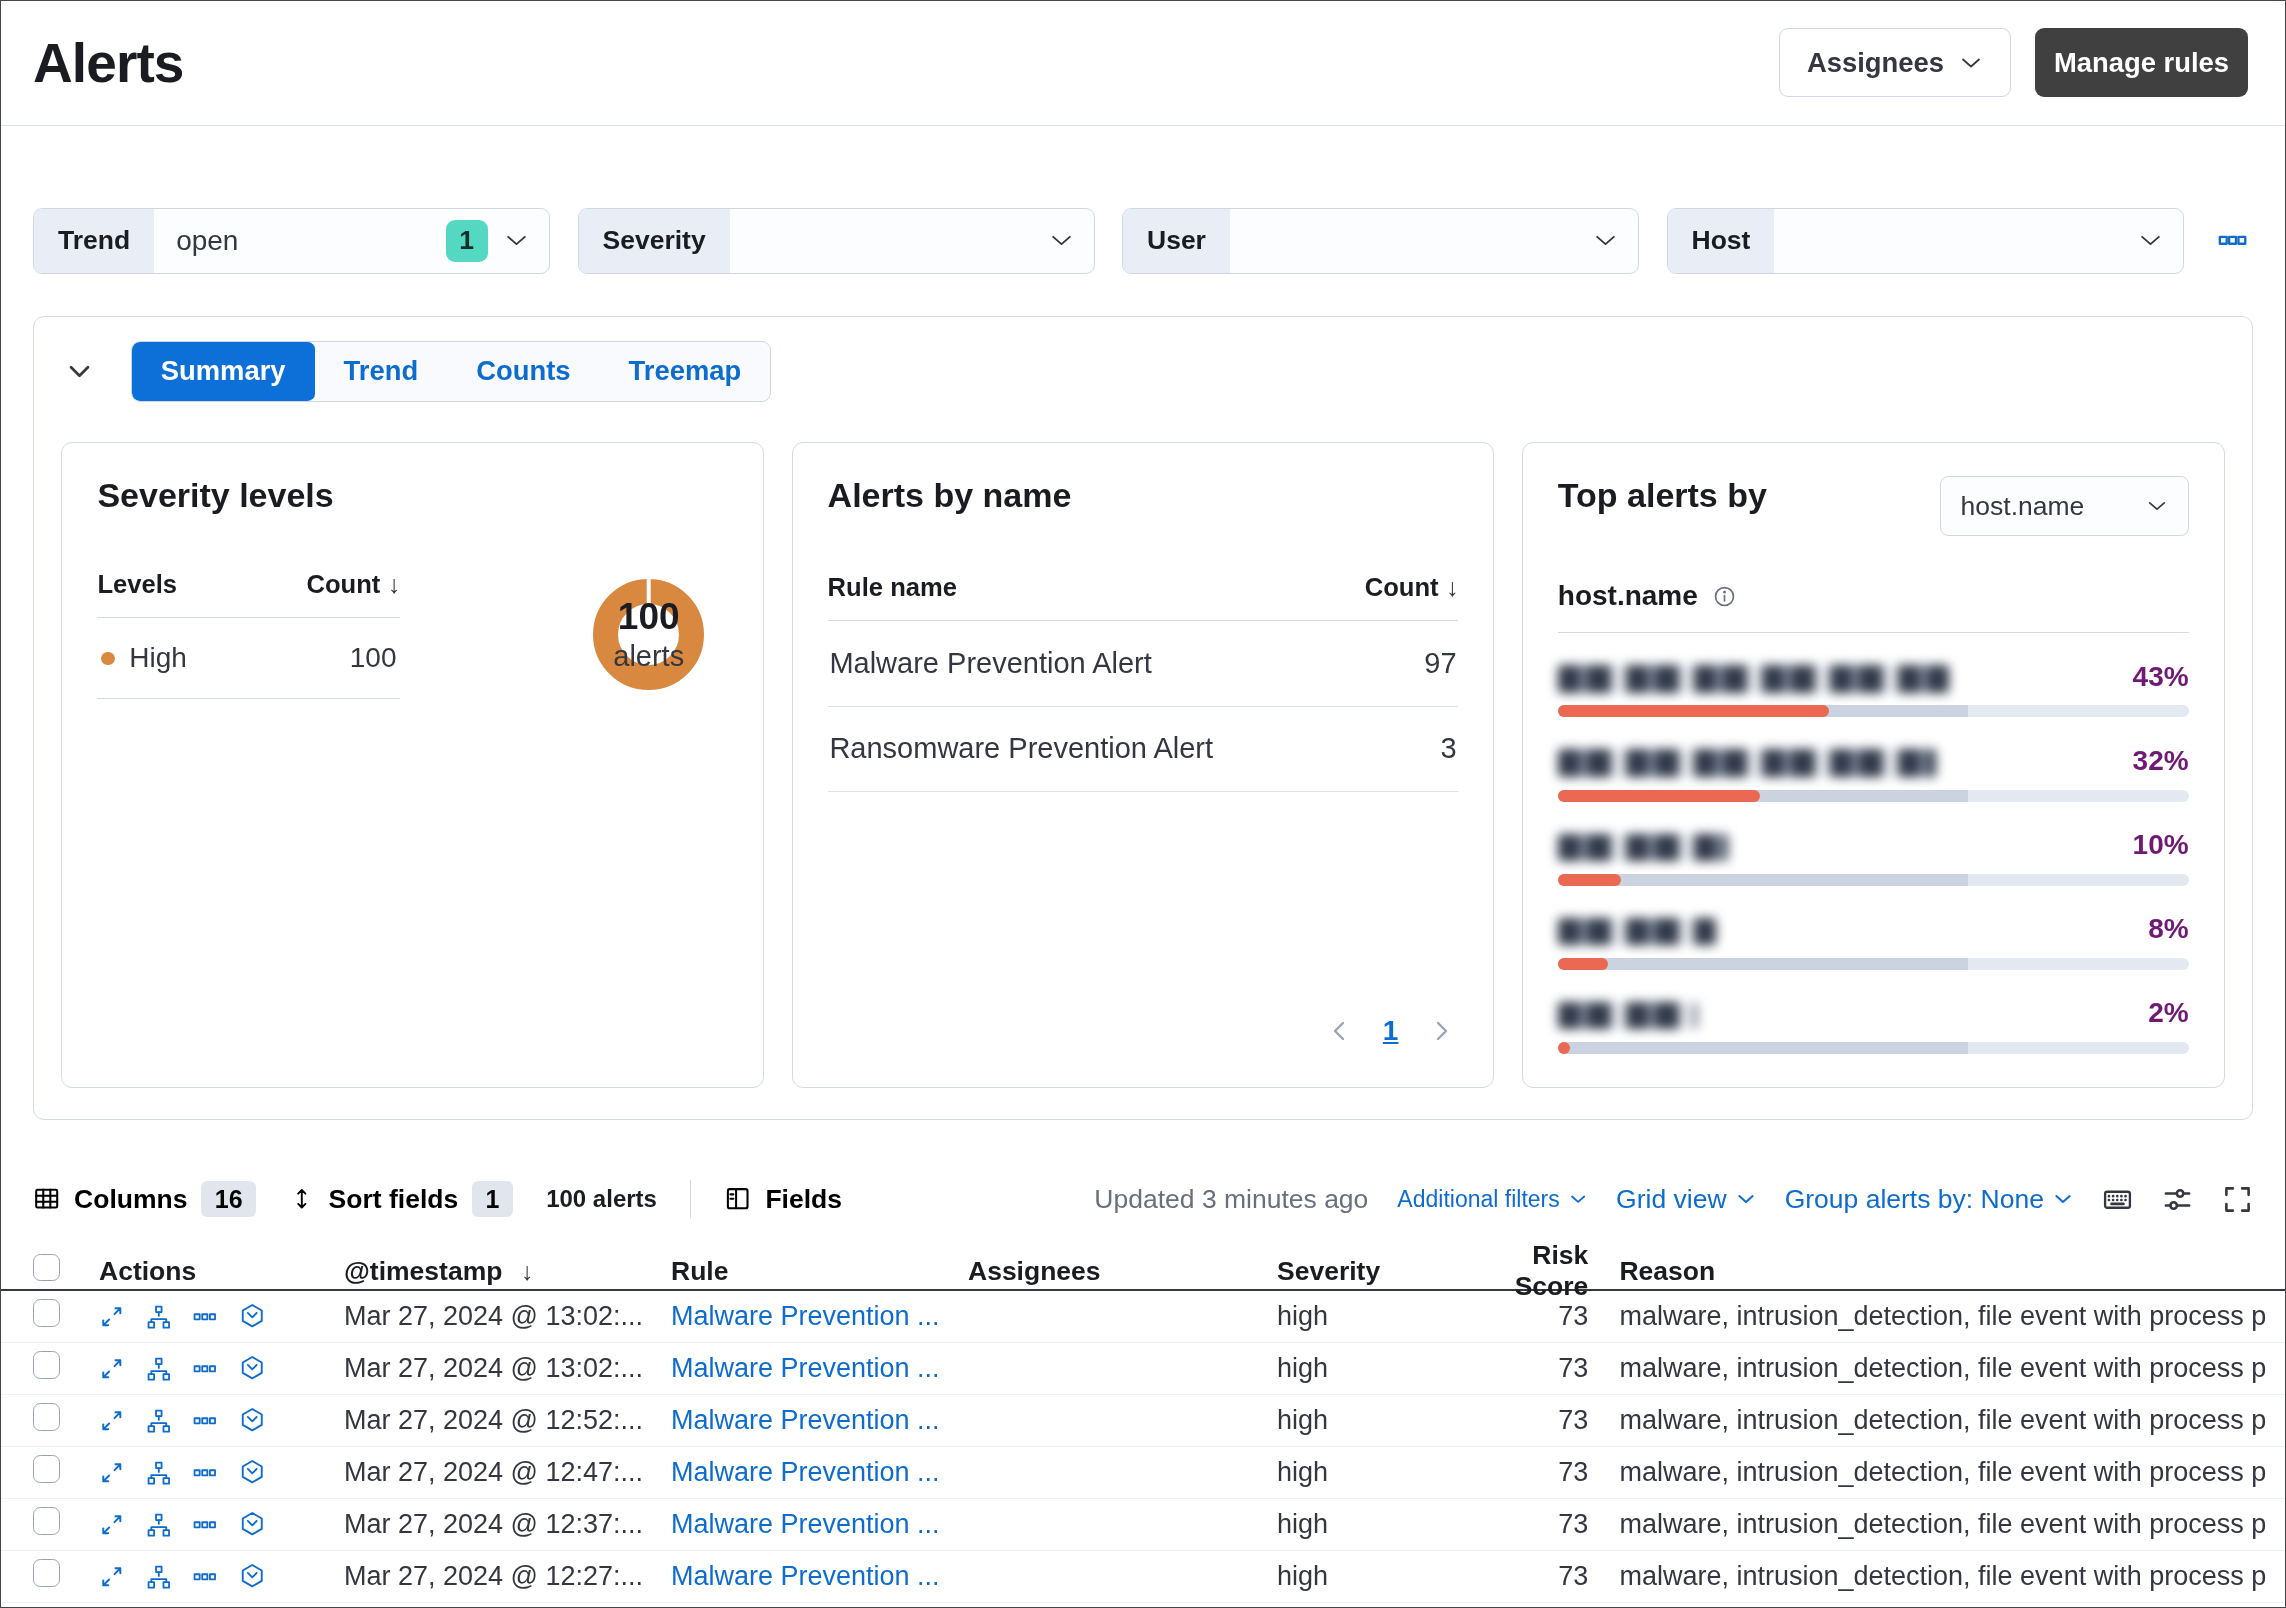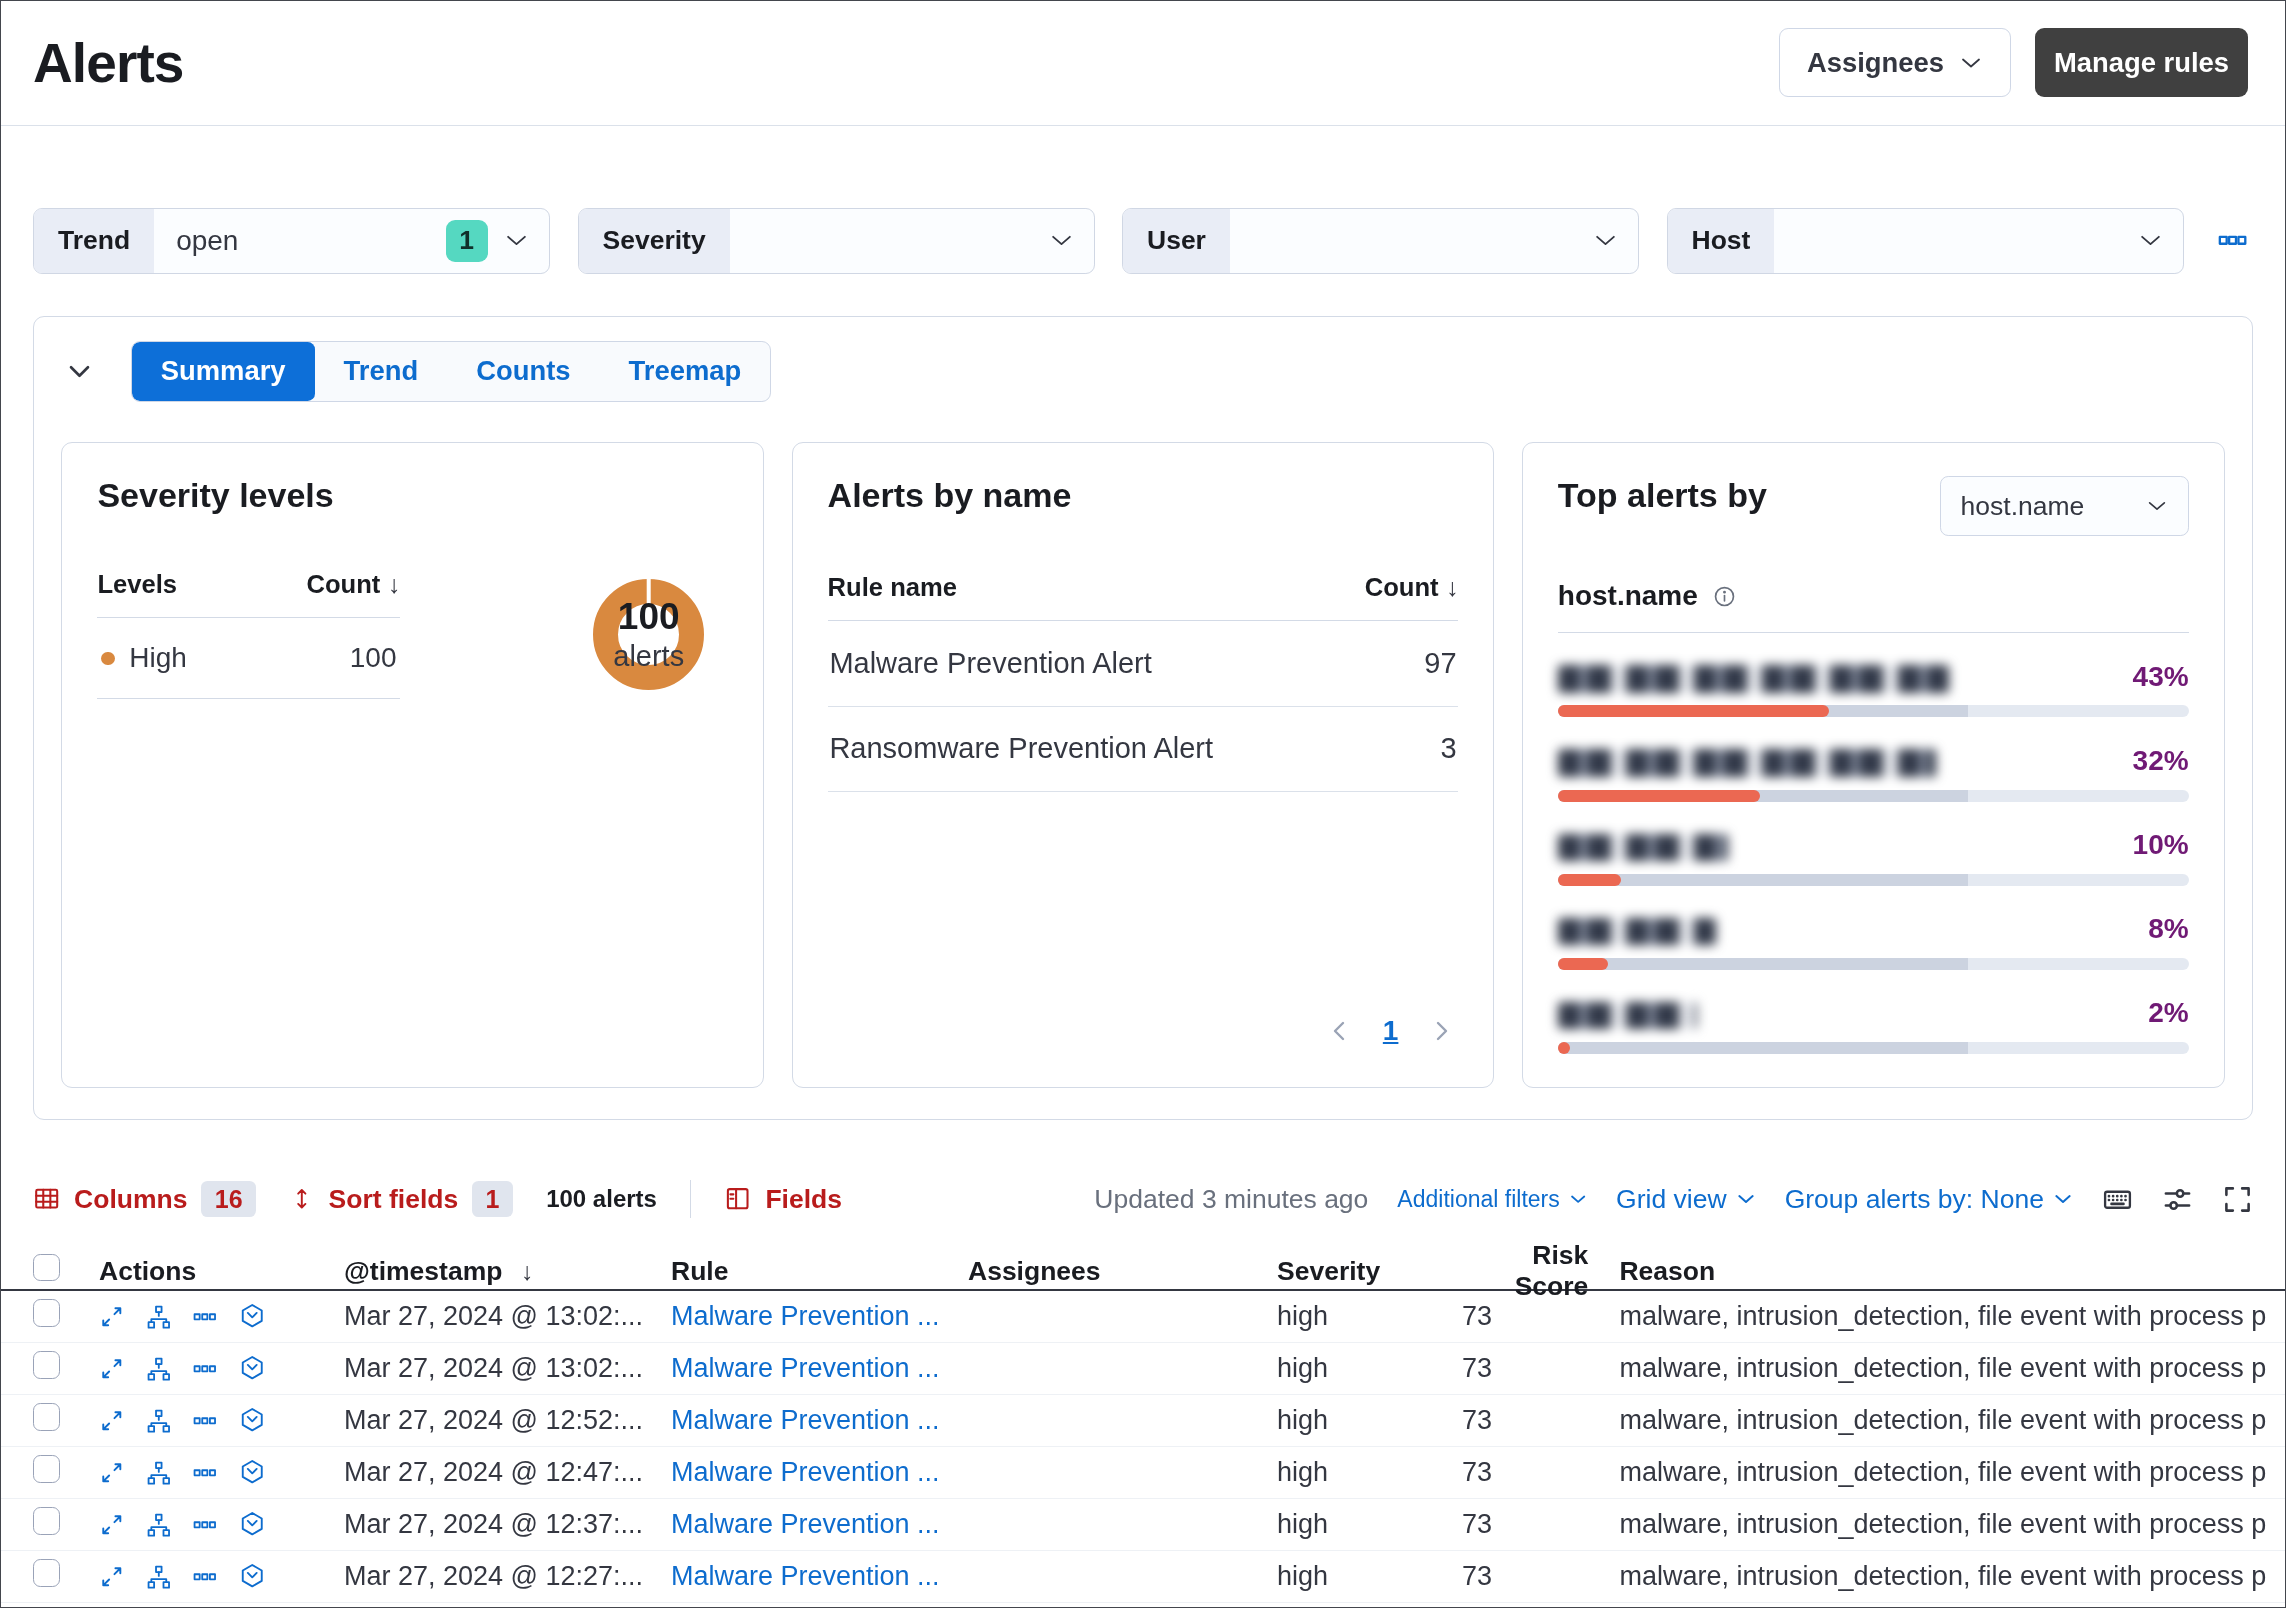--- a/index.html
+++ b/index.html
@@ -75,41 +75,41 @@
   .ta-row-top{display:flex; align-items:flex-end; justify-content:space-between;}
   .redacted{height:27.4px; border-radius:3.7px; filter:blur(5.5px);
     background:repeating-linear-gradient(90deg,#323949 0 22px,#8d95a6 22px 29px,#323949 29px 53px,#e9ebf0 53px 68px);}
   .ta-pct{font-size:28px; font-weight:700; color:#701a75;}
   .bar{position:relative; margin-top:12.8px; height:12px; border-radius:6.4px;
     background:linear-gradient(90deg,#ccd3e0 0,#ccd3e0 65%,#e4e9f1 65%,#e4e9f1 100%);}
   .bar-fill{position:absolute; left:0; top:0; bottom:0; border-radius:6.4px;}
 
   
   .grid-toolbar{display:flex; align-items:center; gap:33px; margin:60px 32px 0 32px; font-size:26.5px; color:#1a1c21;}
-  .tb-item{display:flex; align-items:center; gap:13.7px; font-weight:600; cursor:pointer; color:#b91c1c;}
+  .tb-item{display:flex; align-items:center; gap:13.7px; font-weight:600; cursor:pointer; color:#000000;}
   .tb-badge{background:#e0e5ee; border-radius:6.4px; padding:3.7px 13.7px; font-weight:700; font-size:25px;}
   .tb-count{font-size:24px; font-weight:700;}
   .tb-divider{width:1.4px; height:38px; background:#d3dae6;}
   .tb-right{margin-left:auto; display:flex; align-items:center; gap:29px;}
   .tb-updated{color:#69707d; font-size:26.5px; font-weight:400;}
   .tb-link{display:flex; align-items:center; gap:9.1px; color:#0d6cce; font-weight:400; font-size:26.5px; cursor:pointer;}
   .tb-link.small{font-size:23px;}
   .tb-icon{color:#343741; cursor:pointer;}
 
   
   .alerts-grid{margin:22px 0 0 0;}
   .trow,.thead{display:grid; grid-template-columns:66px 245px 327px 297px 309px 185px 130px 1fr; align-items:center; padding-left:32px;}
   .thead{height:51px; font-size:26.5px; font-weight:700; color:#1a1c21; border-bottom:2.7px solid #343741;}
   .trow{height:52px; font-size:27px; border-bottom:0.9px solid #eef1f5;}
   .checkbox{width:27.4px; height:27.4px; border:1.8px solid #9aa3b8; border-radius:7.3px; background:#fff; display:inline-block; cursor:pointer;}
   .c-actions{display:flex; align-items:center; gap:21px;}
   .ricon{color:#0d6cce; cursor:pointer;}
   .c-time{color:#343741; white-space:nowrap;}
   .rule-link{color:#0d6cce; cursor:pointer; white-space:nowrap;}
-  .c-risk{text-align:left; padding-right:3.7px;}
+  .c-risk{text-align:right; padding-right:3.7px;}
   .h-risk{text-align:right; padding-right:3.7px;}
   .c-reason{padding-left:27.4px; white-space:nowrap; overflow:hidden;}
   .h-reason{padding-left:27.4px;}
   .h-time{display:flex; align-items:center; gap:11px;}
 </style>
 </head>
 <body>
 
 <div class="screen">
 

